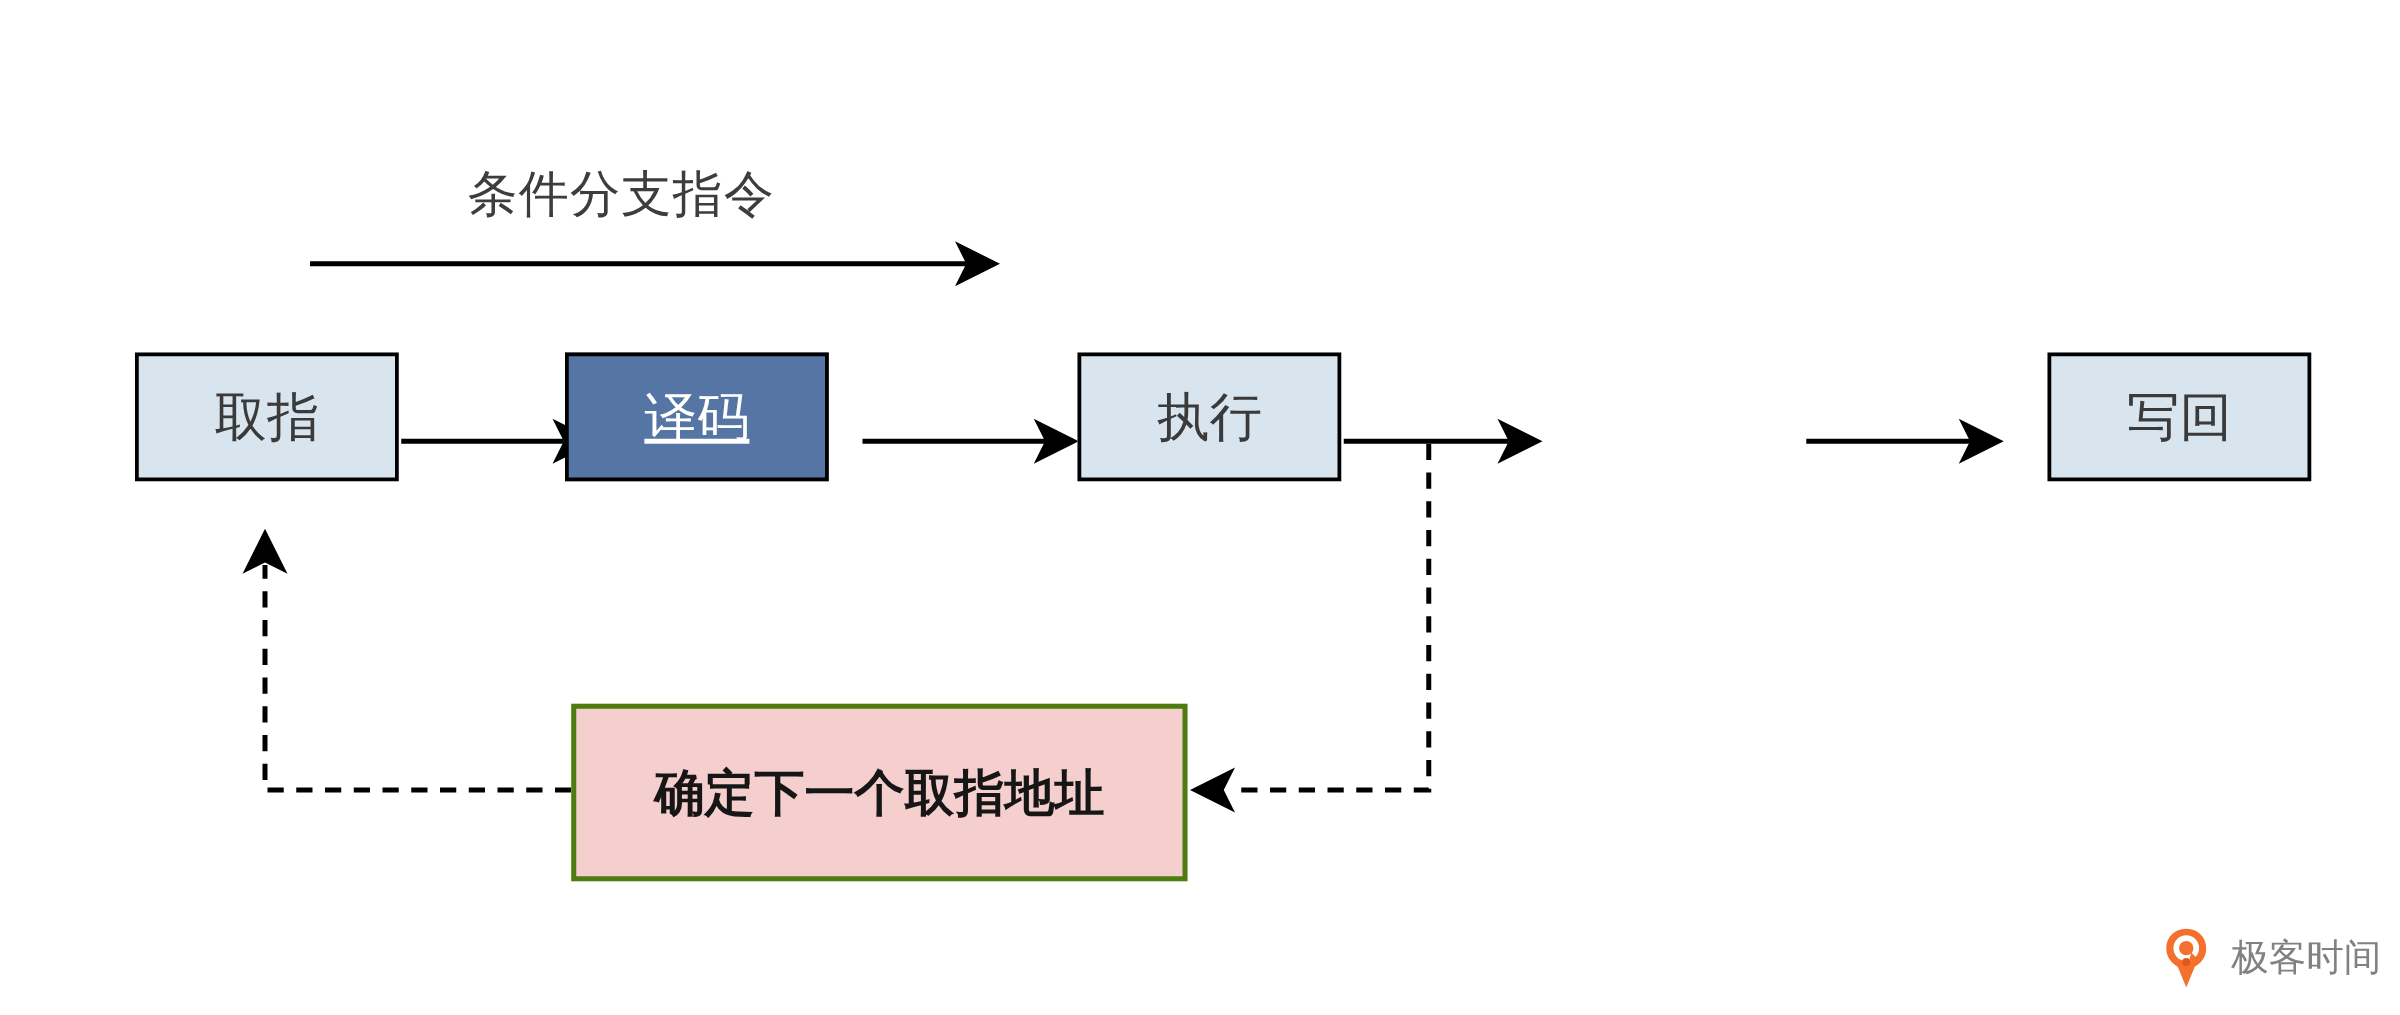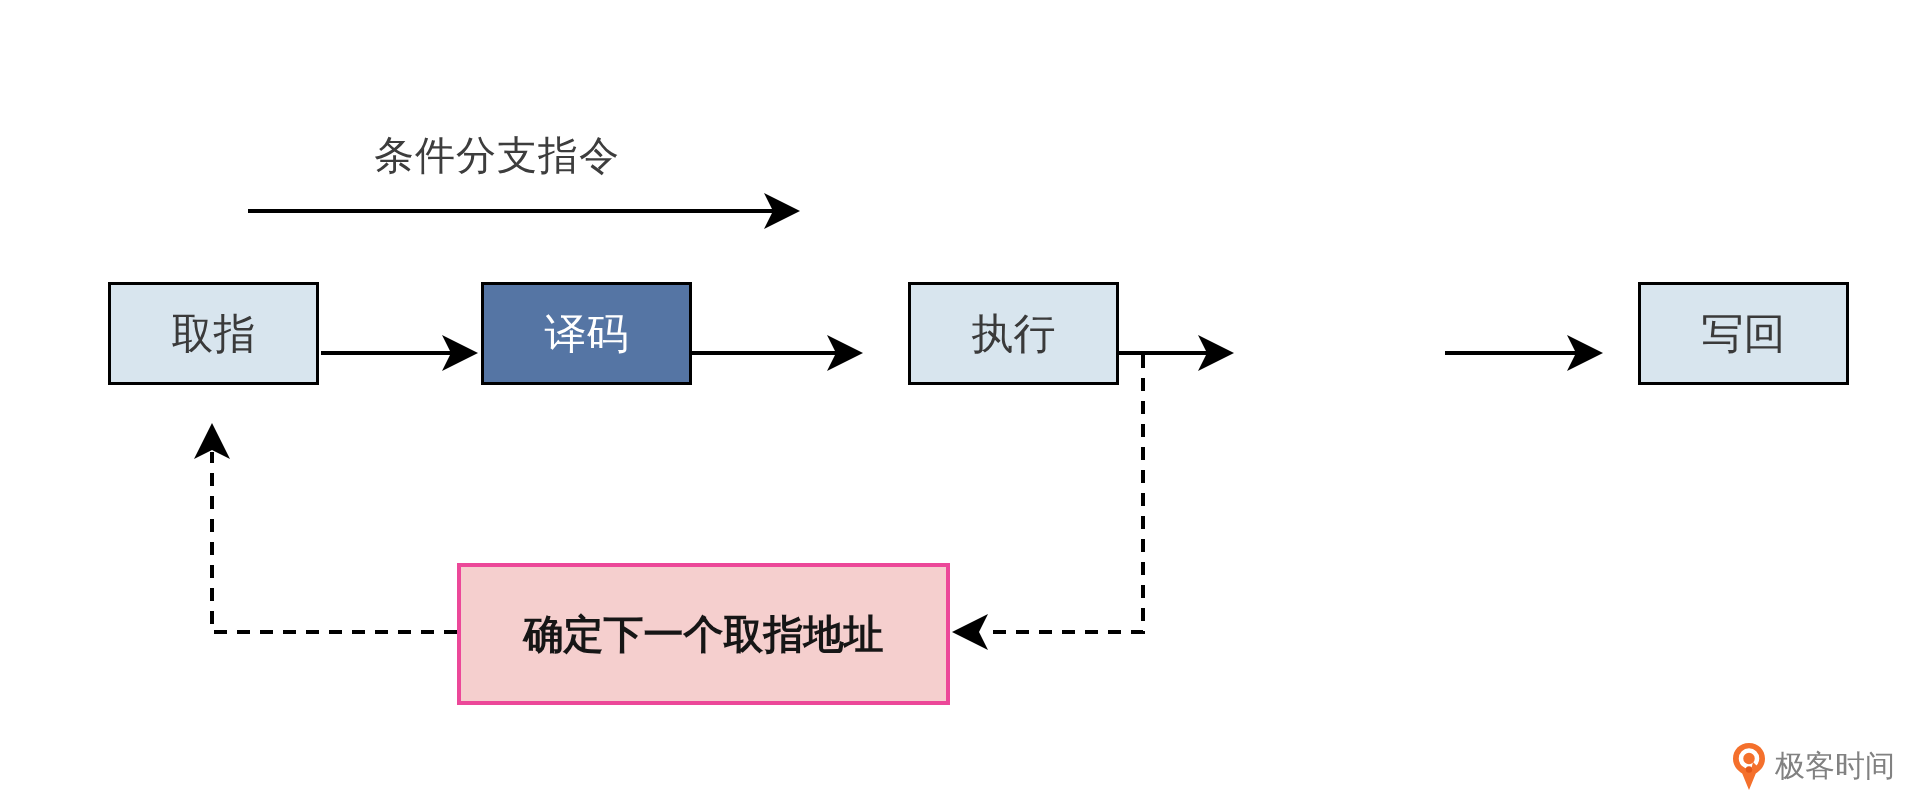--- a/index.html
+++ b/index.html
@@ -35,48 +35,48 @@
     border: 3px solid #000000;
     display: flex;
     align-items: center;
     justify-content: center;
     font-size: 42px;
     white-space: nowrap;
   }
   .stage.light { background: #d8e5ee; color: #3a3a3a; }
   .stage.dark  { background: #5575a4; color: #ffffff; }
   .stage-fetch     { left: 108px; }
-  .stage-decode    { left: 481px; }
-  .stage-execute   { left: 908px; }
+  .stage-decode    { left: 452px; text-decoration: underline; }
+  .stage-execute   { left: 862px; }
   .stage-memory    { left: 1233px; }
   .stage-writeback { left: 1638px; justify-content: center; }
   .feedback-box {
     position: absolute;
     left: 457px;
     top: 563px;
     width: 493px;
     height: 142px;
     box-sizing: border-box;
     background: #f5cfce;
-    border: 4px solid #ec4899;
+    border: 4px solid #4d7c0f;
     display: flex;
     align-items: center;
     justify-content: center;
     font-size: 40px;
     font-weight: bold;
     color: #161616;
     white-space: nowrap;
   }
   .watermark {
     position: absolute;
     left: 1732px;
     top: 742px;
     display: flex;
     align-items: center;
-    gap: 9px;
+    gap: 19px;
   }
   .watermark .brand-text {
     font-size: 30px;
     color: #818181;
     white-space: nowrap;
   }
 </style>
 </head>
 <body>
 

